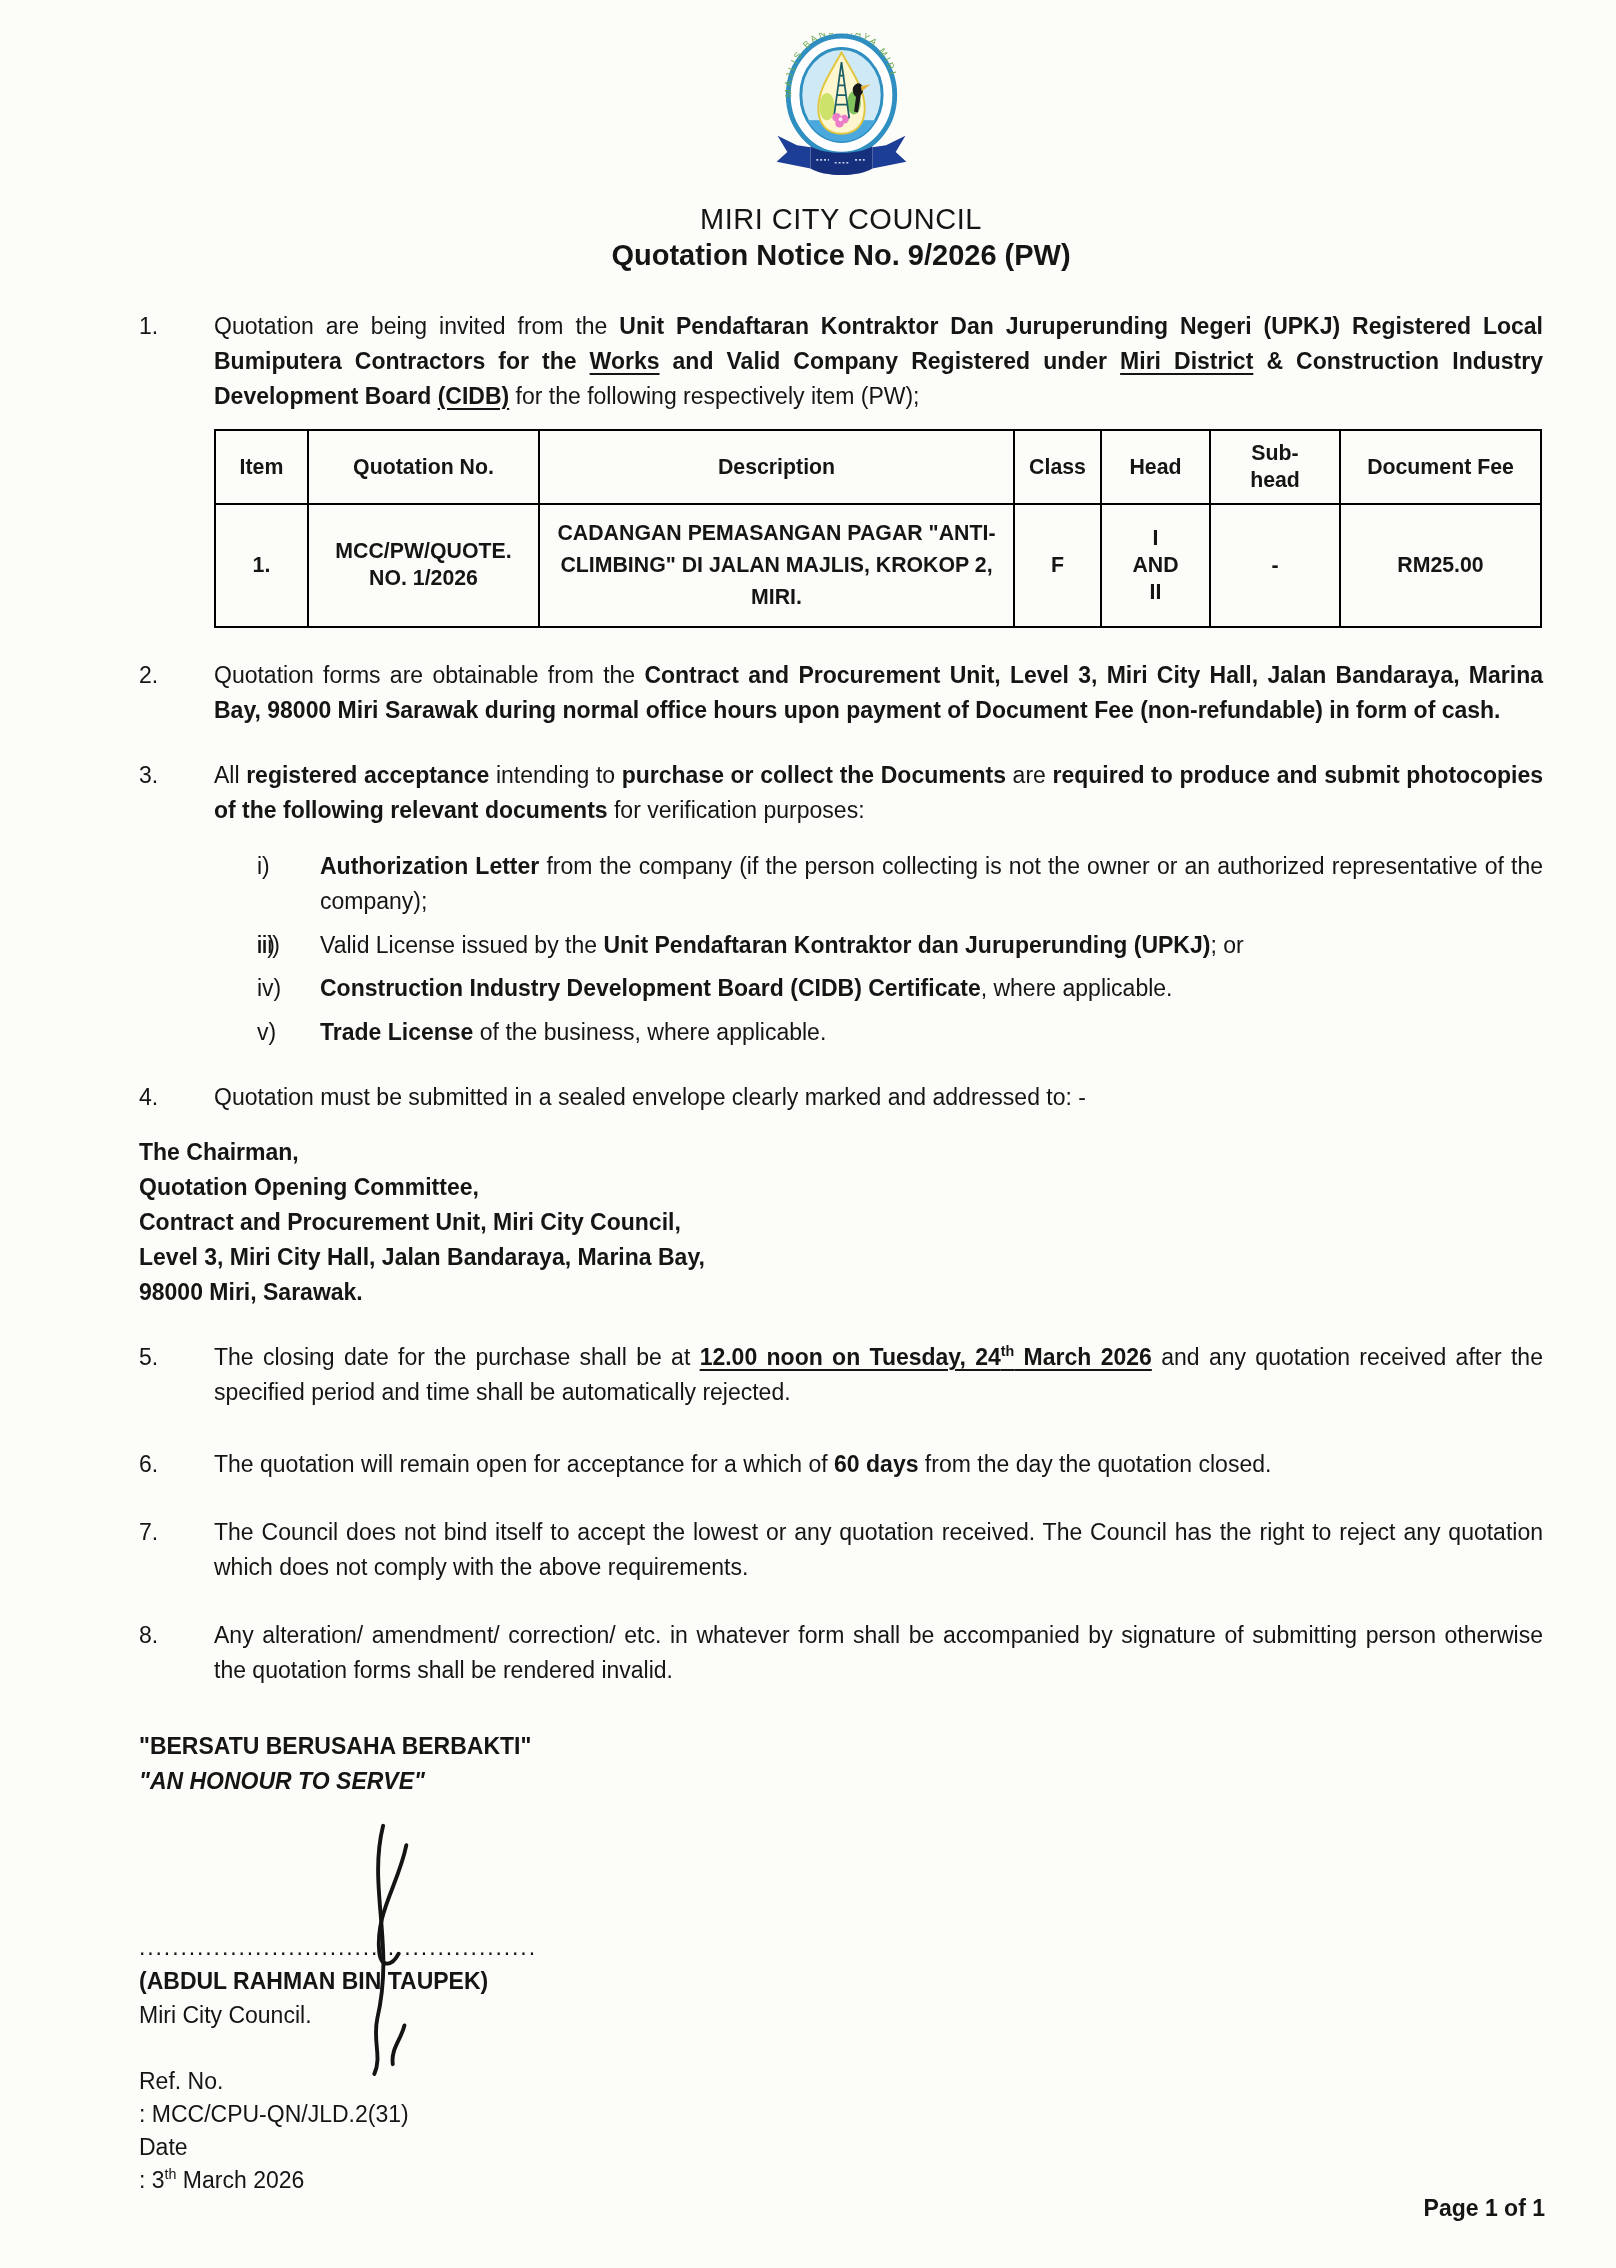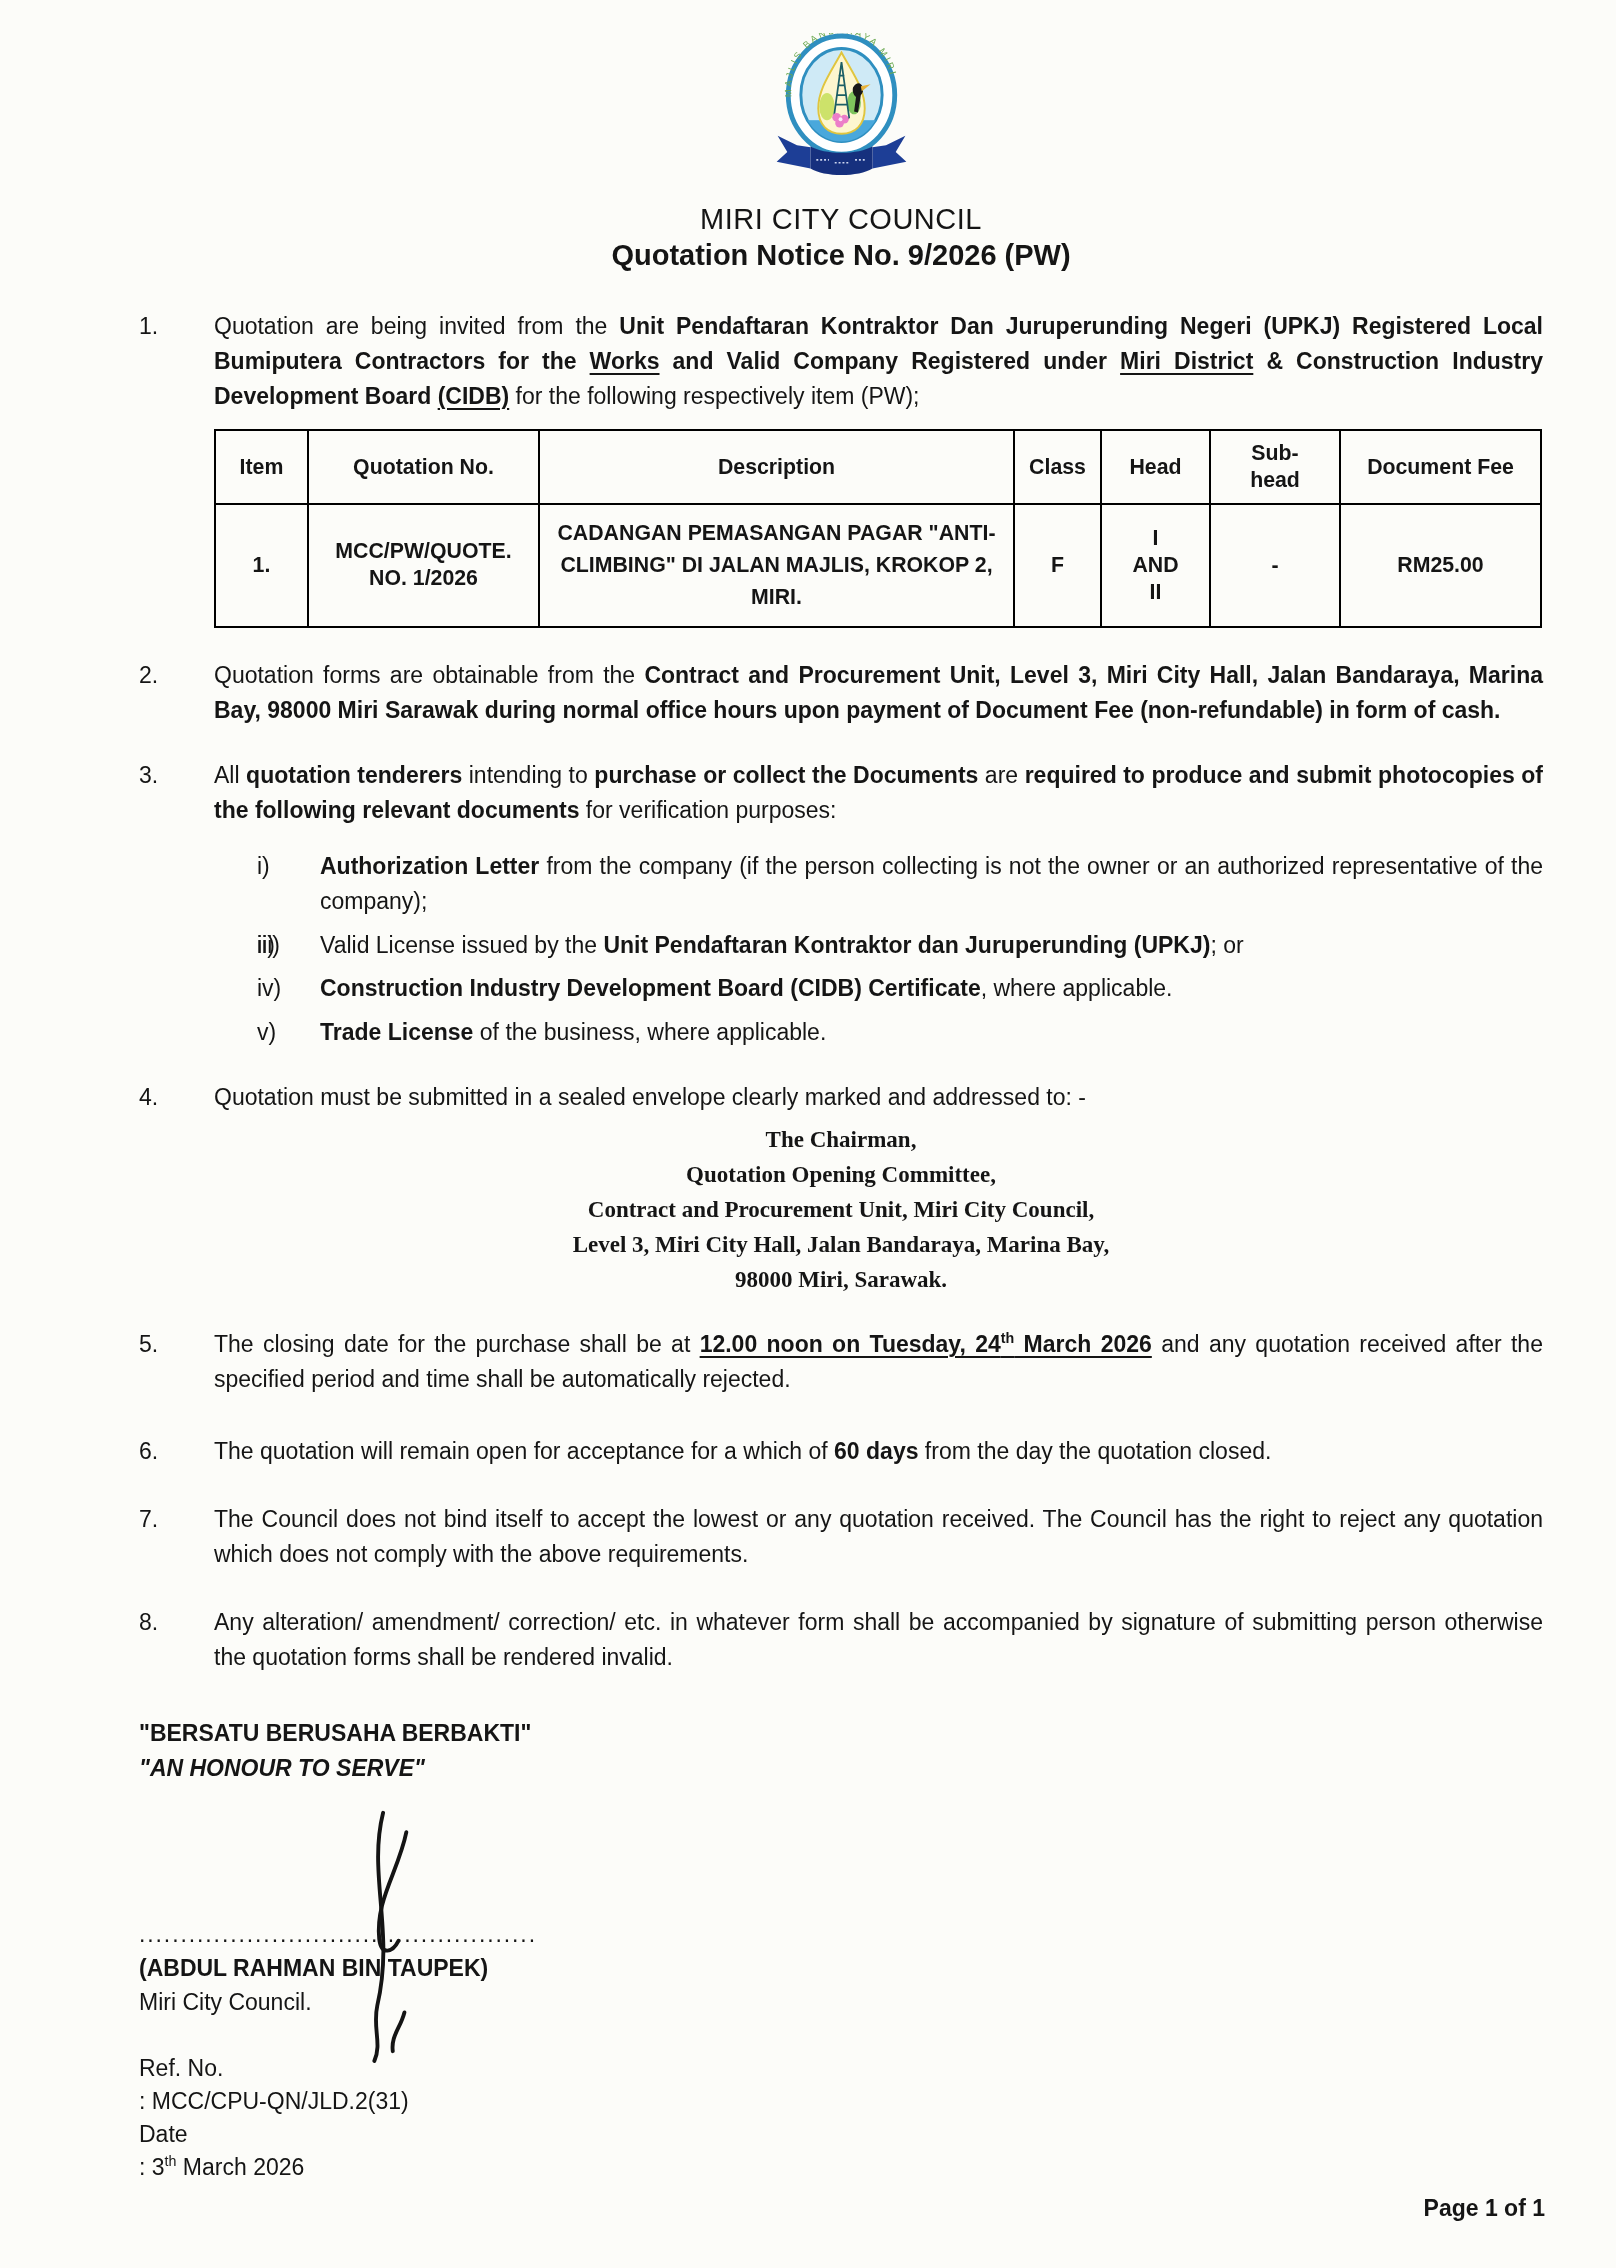--- a/index.html
+++ b/index.html
@@ -28,21 +28,21 @@
   table.qtable th{white-space:pre-line; height:60px;}
   td.cell-pre{white-space:pre-line;}
   td.cell-left{text-align:left;}
   td.cell-just{text-align:justify; line-height:32px; padding:9.7px 10.7px;}
   table.qtable td{height:109px;}
 
   .subitem{position:relative; padding-left:181px; text-align:justify; margin-top:8.7px;}
   .subitem > .rnum{position:absolute; left:118px; top:0;}
   .subitem.first{margin-top:21.3px;}
 
-  .address{margin-top:7px; text-align:center; font-weight:bold;font-family:Liberation Serif, serif;}
+  .address{margin-top:20px; text-align:left; font-weight:bold;}
   .address div{line-height:35px;}
 
   .motto{margin-top:41px;}
   .motto .m1{font-weight:bold;}
   .motto .m2{font-weight:bold; font-style:italic;}
 
   .sig{position:relative; margin-top:33px; line-height:33px;}
   .sig .sigspace{height:99px;}
   .sig .dots{letter-spacing:1.9px; font-size:23px;}
   .sig .sname{font-weight:bold; line-height:35px;}
@@ -142,21 +142,21 @@
   </tbody>
     </table>
 
   <div class="para">
     <span class="num">2.</span>
     <span><span>Quotation forms are obtainable from the </span><span class="b">Contract and Procurement Unit, Level 3, Miri City Hall, Jalan Bandaraya, Marina Bay, 98000 Miri Sarawak during normal office hours upon payment of Document Fee (non-refundable) in form of cash.</span></span>
   </div>
 
   <div class="para">
     <span class="num">3.</span>
-    <span><span>All </span><span class="b">quotation tenderers</span><span> intending to </span><span class="b">purchase or collect the Documents</span><span> are </span><span class="b">required to produce and submit photocopies of the following relevant documents</span><span> for verification purposes:</span></span>
+    <span><span>All </span><span class="b">registered acceptance</span><span> intending to </span><span class="b">purchase or collect the Documents</span><span> are </span><span class="b">required to produce and submit photocopies of the following relevant documents</span><span> for verification purposes:</span></span>
   </div>
 
   <div>
     <div class="subitem first">
       <span class="rnum">i)</span>
       <span><span class="b">Authorization Letter</span><span> from the company (if the person collecting is not the owner or an authorized representative of the company);</span></span>
     </div>
     <div class="subitem">
       <span class="rnum">ii)</span>
     </div>

